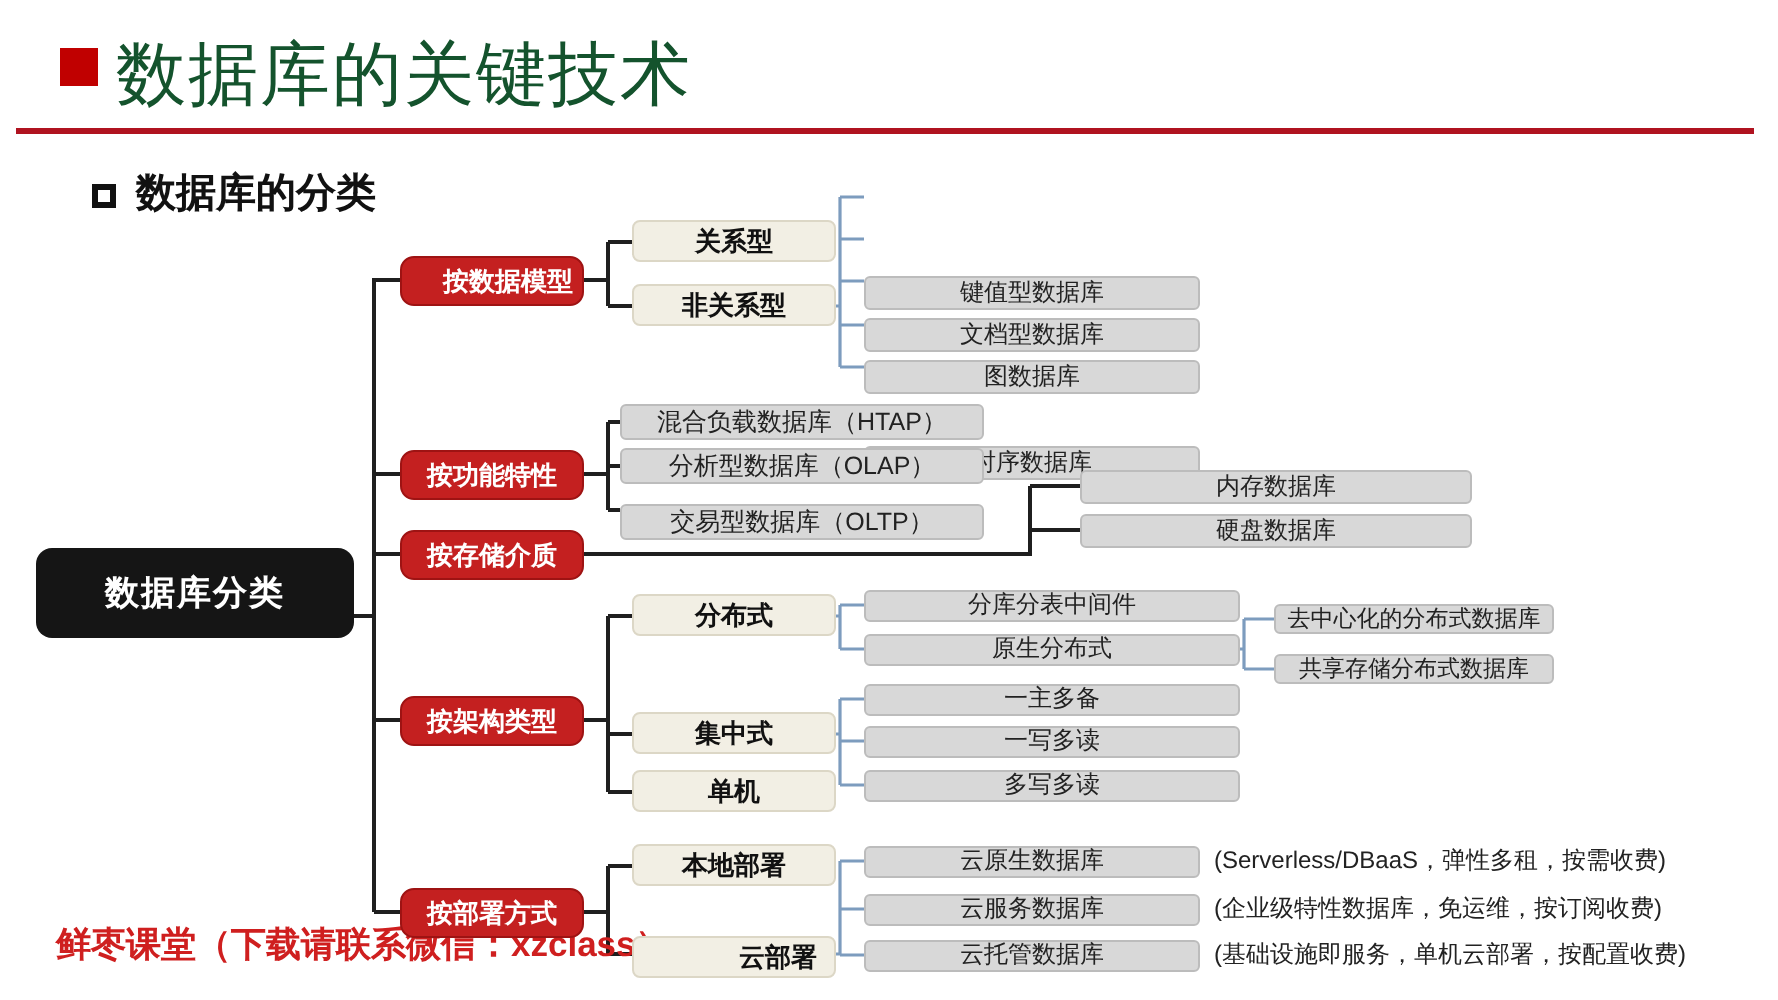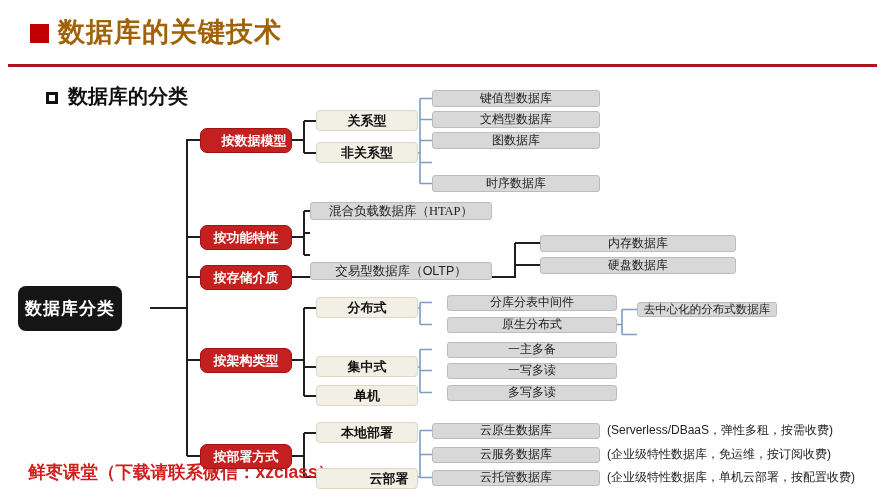--- a/index.html
+++ b/index.html
@@ -1,39 +1,39 @@
 <!DOCTYPE html>
 <html><head>
 <meta charset="utf-8">
 <style>
   html,body{margin:0;padding:0;background:#fff;}
   .page{position:relative;width:889px;height:500px;background:#ffffff;overflow:hidden;
         font-family:"Liberation Sans","DejaVu Sans",sans-serif;color:#1a1a1a;}
   .abs{position:absolute;box-sizing:border-box;}
   
   .title-square{left:30px;top:24px;width:19px;height:19px;background:#c00000;z-index:3;}
-  .page-title{left:58px;top:14px;font-size:27px;font-weight:bold;letter-spacing:1px;color:#a16207;z-index:3;}
+  .page-title{left:58px;top:14px;font-size:35px;font-weight:normal;letter-spacing:1px;color:#14532d;z-index:3;}
   .title-rule{left:8px;top:64px;width:869px;height:3px;background:#b01320;z-index:3;}
   .section-square{left:46px;top:92px;width:12px;height:12px;border:3px solid #111;background:#fff;z-index:3;}
   .section-title{left:68px;top:83px;font-size:20px;font-weight:bold;color:#111;z-index:3;}
   
   .wires{left:0;top:0;width:889px;height:500px;z-index:1;}
   
   .node{display:flex;align-items:center;justify-content:center;text-align:center;z-index:3;}
-  .node-root{left:18px;top:286px;width:104px;height:45px;background:#151515;border-radius:8px;
+  .node-root{left:18px;top:274px;width:159px;height:45px;background:#151515;border-radius:8px;
              color:#fff;font-size:17px;font-weight:bold;letter-spacing:1px;}
   .node-red{left:200px;width:92px;height:25px;background:#c42020;border:1px solid #9e1313;
             border-radius:7px;color:#fff;font-size:13px;font-weight:bold;}
   .node-cream{left:316px;width:102px;height:21px;background:#f2efe4;border:1px solid #dcd7c6;
               border-radius:4px;color:#111;font-size:13px;font-weight:bold;}
   .node-gray{background:#d8d8d8;border:1px solid #bcbcbc;border-radius:3px;color:#222;font-size:12px;}
-  .leafA{left:432px;width:168px;height:17px;}
+  .leafA{left:432px;width:168px;height:17px;margin-top:48px;}
   .leafB{left:310px;width:182px;height:18px;font-size:12.5px;}
   .leafC{left:540px;width:196px;height:17px;}
-  .leafD{left:447px;width:170px;height:16px;text-align:right;}
+  .leafD{left:432px;width:188px;height:16px;text-align:right;}
   .leafF{left:637px;width:140px;height:15px;font-size:11.5px;}
   .leafG{left:432px;width:168px;height:16px;}
   .note{left:607px;height:16px;display:flex;align-items:center;font-size:12px;color:#222;z-index:3;white-space:nowrap;}
   .footer{left:28px;top:460px;font-size:17.5px;font-weight:bold;color:#cf1f1f;z-index:2;white-space:nowrap;}
 </style>
 </head>
 <body>
 
 <div class="page">
 
@@ -72,38 +72,40 @@
   <div class="abs node node-red" style="top:348px;">按架构类型</div>
   <div class="abs node node-red" style="top:444px;">按部署方式</div>
 
   <div class="abs node node-cream" style="top:110px;">关系型</div>
   <div class="abs node node-cream" style="top:142px;">非关系型</div>
   <div class="abs node node-gray leafA" style="top:90px;">键值型数据库</div>
   <div class="abs node node-gray leafA" style="top:111px;">文档型数据库</div>
   <div class="abs node node-gray leafA" style="top:132px;">图数据库</div>
   <div class="abs node node-gray leafA" style="top:175px;font-family:Liberation Mono, monospace;">时序数据库</div>
 
-  <div class="abs node node-gray leafB" style="top:202px;font-family:Liberation Serif, serif;">混合负载数据库（HTAP）</div>
-  <div class="abs node node-gray leafB" style="top:262px;">交易型数据库（OLTP）</div>
+  <div class="abs node node-gray leafB" style="top:202px;">混合负载数据库（HTAP）</div>
+  <div class="abs node node-gray leafB" style="top:224px;">分析型数据库（OLAP）</div>
+  <div class="abs node node-gray leafB" style="top:252px;">交易型数据库（OLTP）</div>
 
   <div class="abs node node-gray leafC" style="top:234.5px;">内存数据库</div>
   <div class="abs node node-gray leafC" style="top:256.5px;">硬盘数据库</div>
 
   <div class="abs node node-cream" style="top:297px;">分布式</div>
   <div class="abs node node-cream" style="top:356px;">集中式</div>
   <div class="abs node node-cream" style="top:385px;">单机</div>
   <div class="abs node node-gray leafD" style="top:294.5px;">分库分表中间件</div>
   <div class="abs node node-gray leafD" style="top:316.5px;">原生分布式</div>
   <div class="abs node node-gray leafF" style="top:302px;">去中心化的分布式数据库</div>
+  <div class="abs node node-gray leafF" style="top:327px;">共享存储分布式数据库</div>
   <div class="abs node node-gray leafD" style="top:341.5px;">一主多备</div>
   <div class="abs node node-gray leafD" style="top:362.5px;">一写多读</div>
   <div class="abs node node-gray leafD" style="top:384.5px;">多写多读</div>
 
   <div class="abs node node-cream" style="top:422px;">本地部署</div>
   <div class="abs node node-cream" style="top:468px;padding-left:44px;">云部署</div>
   <div class="abs node node-gray leafG" style="top:422.5px;">云原生数据库</div>
   <div class="abs node node-gray leafG" style="top:446.5px;">云服务数据库</div>
   <div class="abs node node-gray leafG" style="top:469.5px;">云托管数据库</div>
   <div class="abs note" style="top:422.5px;">(Serverless/DBaaS，弹性多租，按需收费)</div>
   <div class="abs note" style="top:446.5px;">(企业级特性数据库，免运维，按订阅收费)</div>
-  <div class="abs note" style="top:469.5px;">(企业级特性数据库，单机云部署，按配置收费)</div>
+  <div class="abs note" style="top:469.5px;">(基础设施即服务，单机云部署，按配置收费)</div>
 
 </div>
 
 </body></html>

